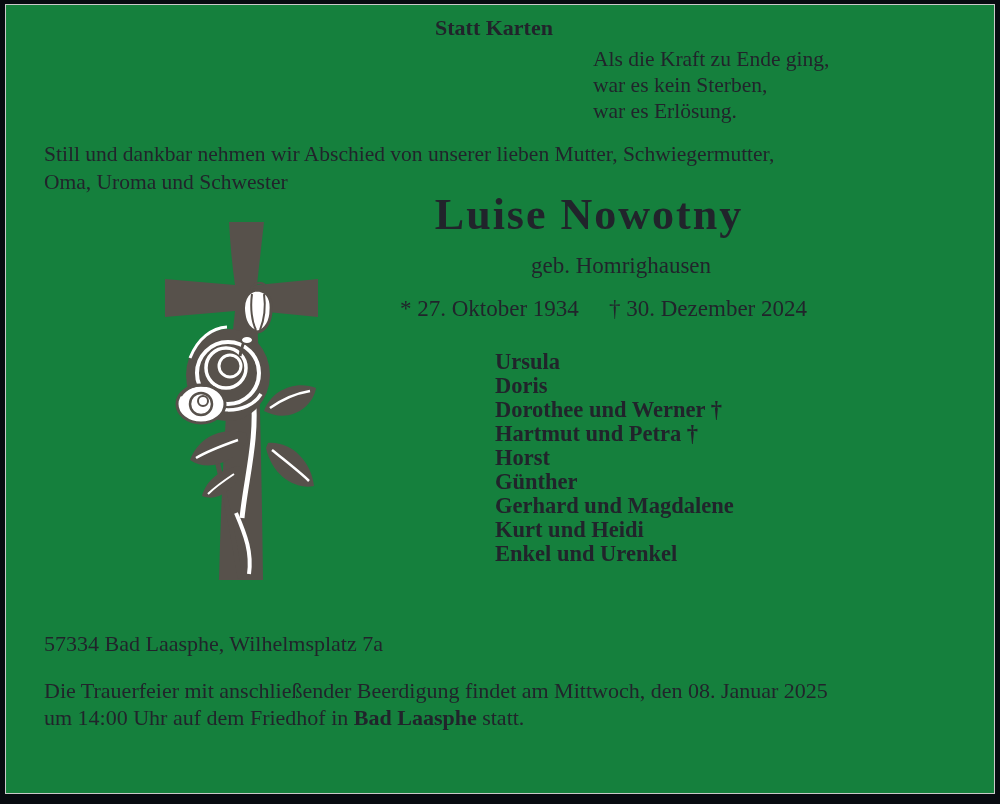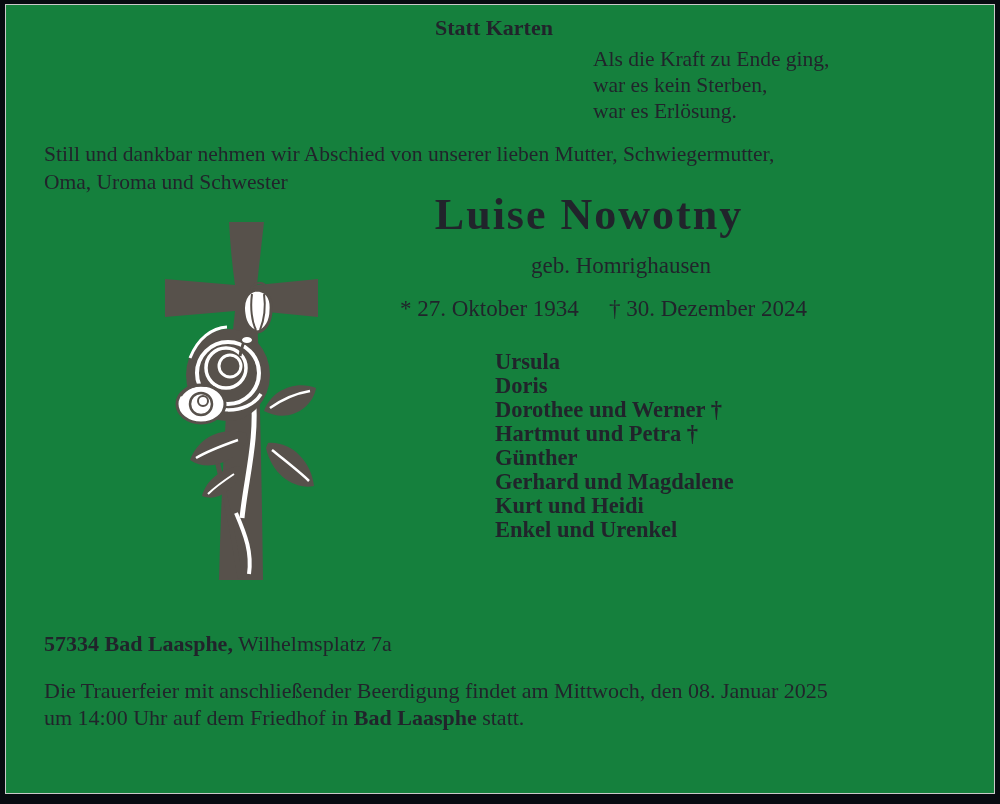--- a/index.html
+++ b/index.html
@@ -19,21 +19,21 @@
   }
   .abs { position:absolute; white-space:nowrap; }
   .statt   { font-size:22px; font-weight:bold; }
   .poem    { font-size:21.5px; line-height:26px; }
   .intro   { font-size:21.5px; line-height:28px; }
   .name    { font-size:44px; font-weight:bold; letter-spacing:2px; transform:translateX(-50%); }
   .geb     { font-size:23px; transform:translateX(-50%); }
   .dates   { font-size:23px; }
   .mourners{ font-size:22.5px; font-weight:bold; line-height:24px; }
   .address { font-size:22px; }
-  .address .b { font-weight:bold; }
+  .address .b { font-weight:normal; }
   .para    { font-size:22px; line-height:27px; }
   .para .b { font-weight:bold; }
 </style>
 </head>
 <body>
 
 <div class="frame">
 
   <div class="abs statt" style="left:430px; top:11px;">Statt Karten</div>
 
@@ -92,20 +92,21 @@
   <div class="abs name" style="left:584px; top:185px;">Luise Nowotny</div>
   <div class="abs geb" style="left:616px; top:249px;">geb. Homrighausen</div>
   <div class="abs dates" style="left:395px; top:292px;text-align:right;">* 27. Oktober 1934</div>
   <div class="abs dates" style="left:604px; top:292px;">† 30. Dezember 2024</div>
 
   <div class="abs mourners" style="left:490px; top:346px;">
     <div>Ursula</div>
     <div>Doris</div>
     <div>Dorothee und Werner †</div>
     <div>Hartmut und Petra †</div>
+    <div>Horst</div>
     <div>Günther</div>
     <div>Gerhard und Magdalene</div>
     <div>Kurt und Heidi</div>
     <div>Enkel und Urenkel</div>
   </div>
 
   <div class="abs address" style="left:39px; top:627px;">
     <span class="b">57334 Bad Laasphe,</span><span> Wilhelmsplatz 7a</span>
   </div>
 

